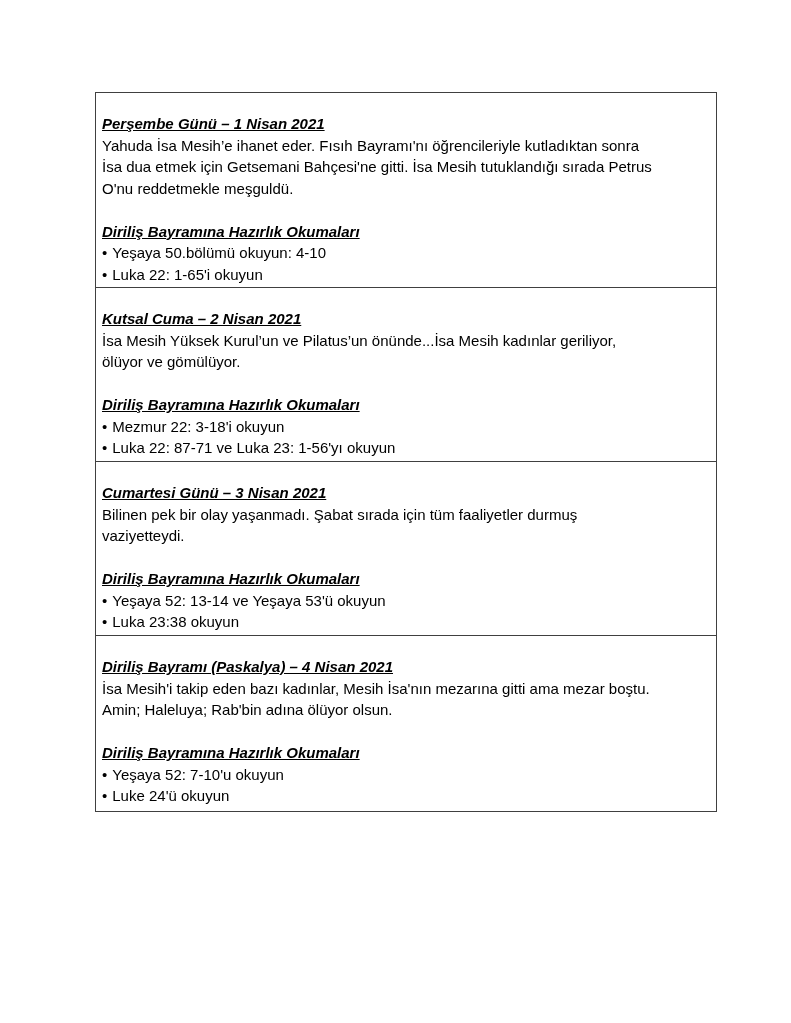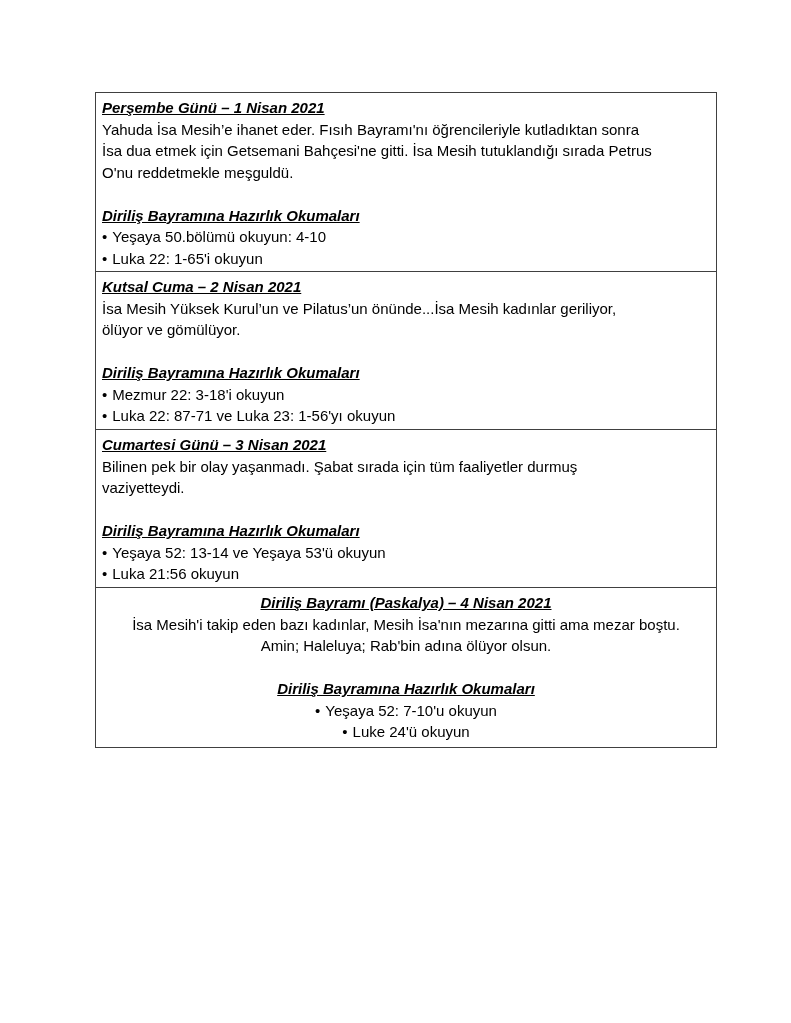--- a/index.html
+++ b/index.html
@@ -17,30 +17,30 @@
   table.doc-table {
     position: absolute;
     left: 95px;
     top: 92px;
     width: 622px;
     border-collapse: collapse;
     table-layout: fixed;
   }
   table.doc-table td {
     border: 1px solid var(--border, #404040);
-    padding: 4px 6px 2px 6px;
+    padding: 20px 6px 2px 6px;
     vertical-align: top;
     font-size: 15px;
     line-height: 21.5px;
     margin-left: 32px;
   }
   tr.row-1 td { height: 172px; }
   tr.row-2 td { height: 151px; }
   tr.row-3 td { height: 151px; }
-  tr.row-4 td { height: 153px; text-align: center; }
+  tr.row-4 td { height: 153px; }
   .day-title, .readings-heading {
     font-weight: bold;
     font-style: italic;
     text-decoration: underline;
   }
   .day-description {
     white-space: pre-line;
   }
   .spacer-line {
     height: 21.5px;
@@ -84,21 +84,21 @@
       </tr>
       <tr class="row-3">
         <td>
           <div class="day-title">Cumartesi Günü – 3 Nisan 2021</div>
           <div class="day-description">Bilinen pek bir olay yaşanmadı. Şabat sırada için tüm faaliyetler durmuş
 vaziyetteydi.</div>
           <div class="spacer-line"></div>
           <div class="readings-heading">Diriliş Bayramına Hazırlık Okumaları</div>
           <div class="readings-list">
             <div class="reading-item"><span class="bullet">•</span><span>Yeşaya 52: 13-14 ve Yeşaya 53'ü okuyun</span></div>
-            <div class="reading-item"><span class="bullet">•</span><span>Luka 21:56 okuyun</span></div>
+            <div class="reading-item"><span class="bullet">•</span><span>Luka 23:38 okuyun</span></div>
           </div>
         </td>
       </tr>
       <tr class="row-4">
         <td>
           <div class="day-title">Diriliş Bayramı (Paskalya) – 4 Nisan 2021</div>
           <div class="day-description">İsa Mesih'i takip eden bazı kadınlar, Mesih İsa'nın mezarına gitti ama mezar boştu.
 Amin; Haleluya; Rab'bin adına ölüyor olsun.</div>
           <div class="spacer-line"></div>
           <div class="readings-heading">Diriliş Bayramına Hazırlık Okumaları</div>

